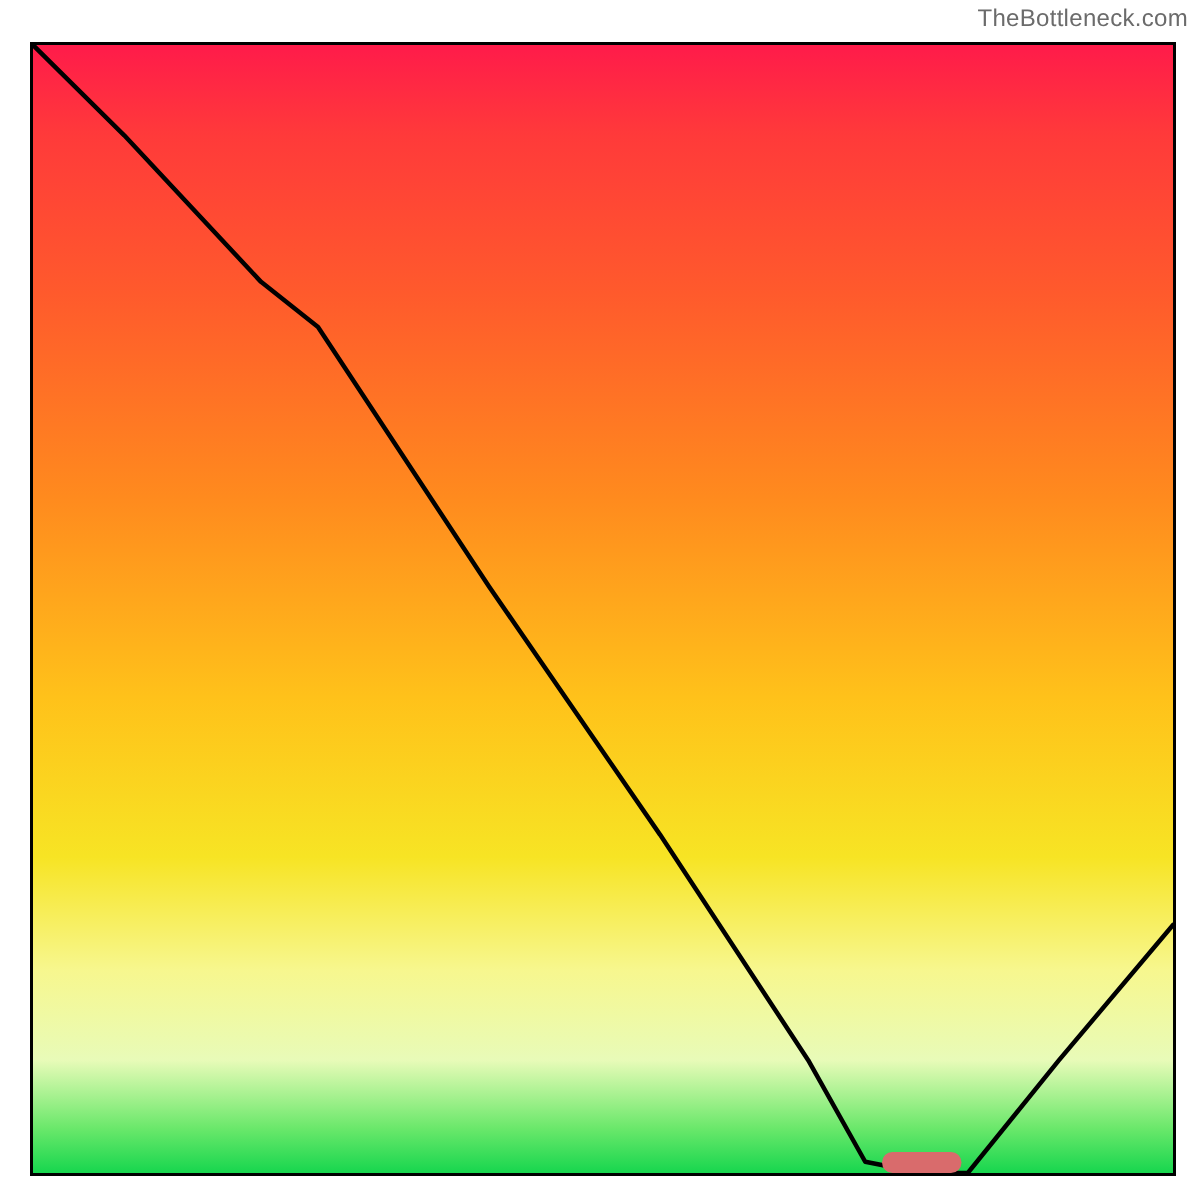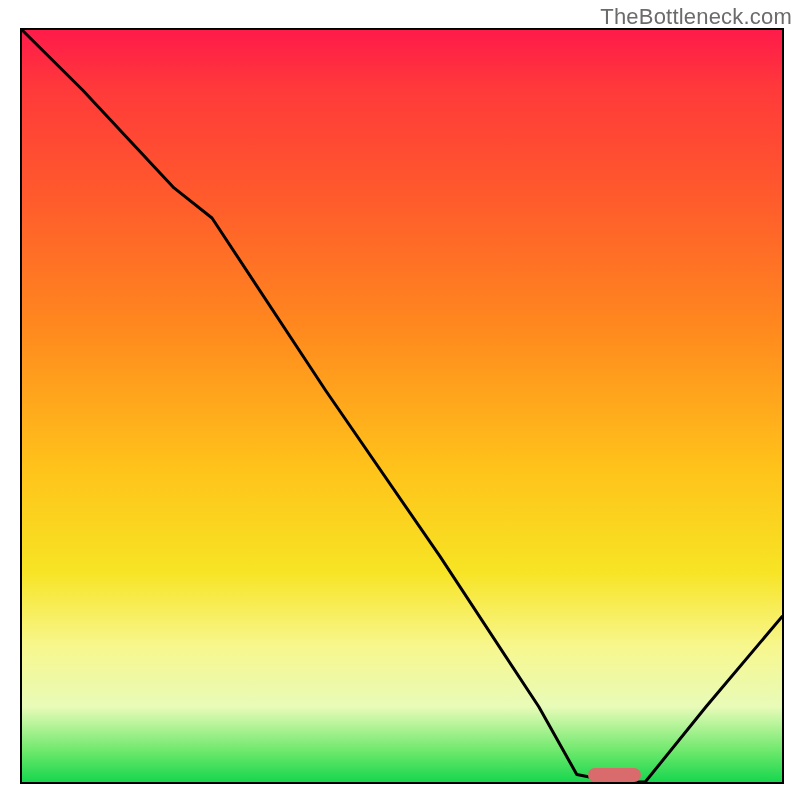--- a/index.html
+++ b/index.html
@@ -12,21 +12,21 @@
   }
   .container {
     position: relative;
     width: 800px;
     height: 800px;
   }
   .watermark {
     position: absolute;
     top: 4px;
     right: 8px;
-    font-size: 22px;
+    font-size: 16px;
     color: #6b6b6b;
     font-weight: 500;
     letter-spacing: 0.2px;
   }
   .plot-area {
     position: absolute;
     left: 20px;
     top: 28px;
     width: 760px;
     height: 752px;

